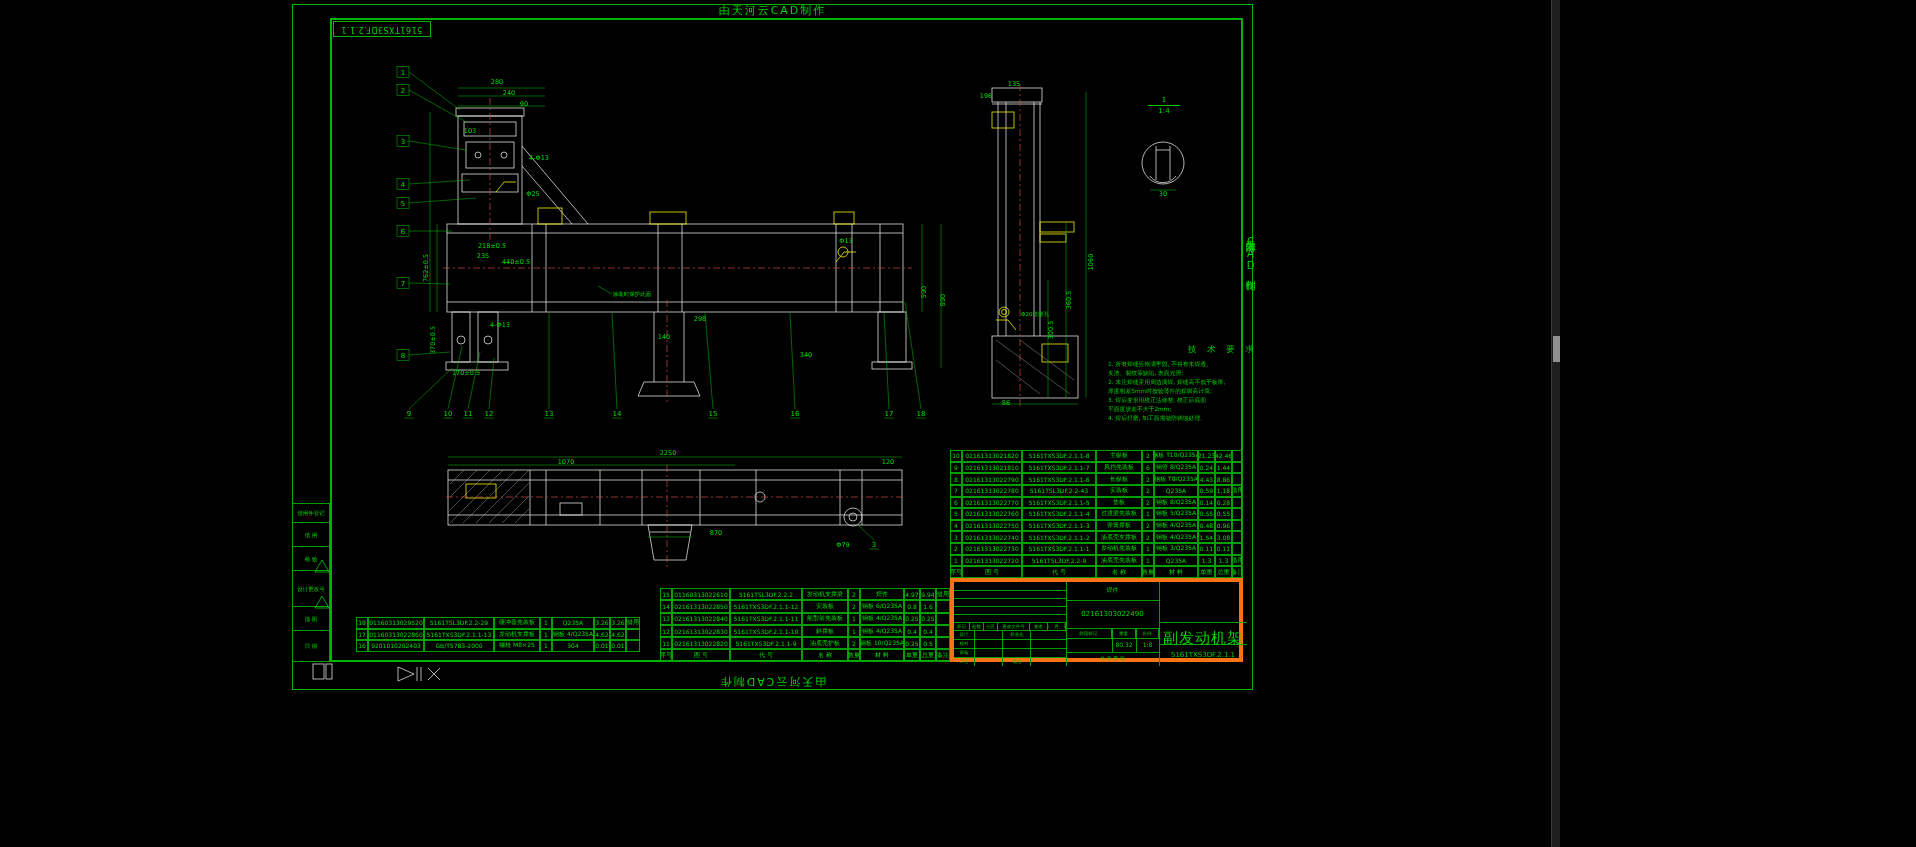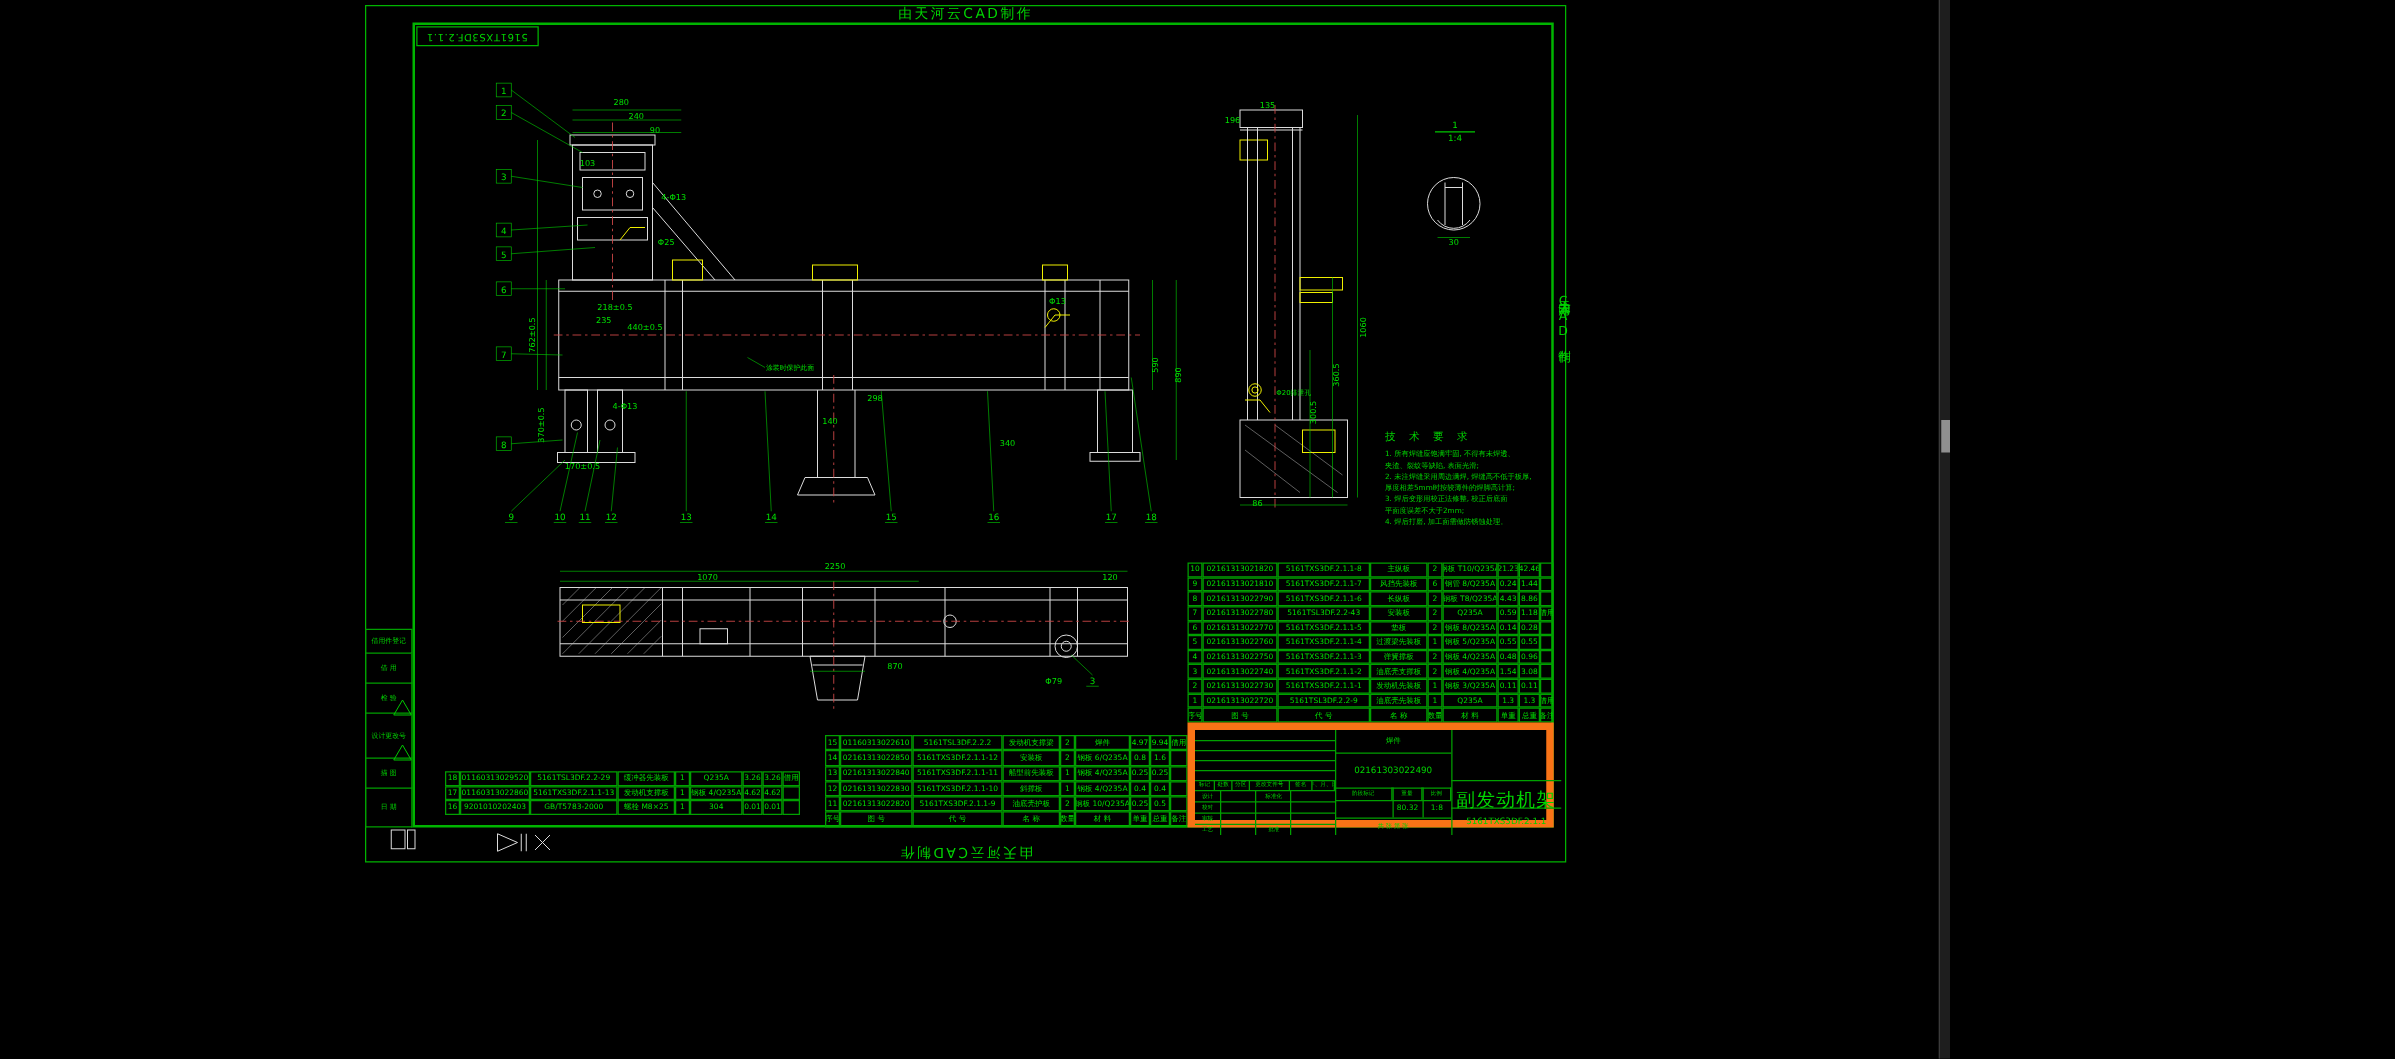--- a/index.html
+++ b/index.html
@@ -23,30 +23,30 @@
   #margin-boxes{left:292px;top:503px;width:38px;}
   .mbox{border:1px solid #00a000;border-top:none;color:#00d400;font-size:5.5px;
     display:flex;align-items:center;justify-content:center;text-align:center;line-height:6px;}
   .mbox:first-child{border-top:1px solid #00a000;}
   
   .bom{position:absolute;color:#00e000;font-size:6px;}
   .trow{display:flex;}
   .tcell{border:0.5px solid #00a000;display:flex;align-items:center;justify-content:center;
     overflow:hidden;white-space:nowrap;}
   
-  .titleblock{left:950px;top:578px;width:293px;height:84px;border:6px solid #f97316;color:#00d400;}
+  .titleblock{left:950px;top:578px;width:293px;height:84px;border:4px solid #f97316;color:#00d400;}
   .hline{border-top:1px solid #00a000;height:0;}
   .vline{border-left:1px solid #00a000;width:0;}
   .tbtext{text-align:center;font-size:6px;white-space:nowrap;}
   .tb-small{font-size:4.5px;display:flex;align-items:center;justify-content:center;
     border-right:1px solid #00a000;overflow:hidden;white-space:nowrap;}
   .sign-label{height:9px;font-size:4.5px;display:flex;align-items:center;justify-content:center;}
   
   .techreq{left:1108px;top:344px;width:150px;color:#00d400;}
-  .techreq-title{font-size:8.5px;letter-spacing:4px;text-align:left;margin-bottom:4px;}
+  .techreq-title{font-size:8.5px;letter-spacing:4px;text-align:right;margin-bottom:4px;}
   .techline{font-size:5.8px;line-height:9px;white-space:nowrap;}
   
   .detail-label{left:1148px;top:96px;width:32px;text-align:center;color:#00e000;}
   .detail-label .num{display:block;font-size:7px;border-bottom:1px solid #00c800;padding-bottom:1px;}
   .detail-label .scale{display:block;font-size:7px;padding-top:1px;}
   
   .w{stroke:#dcdcdc;stroke-width:0.8;fill:none;}
   .wthin{stroke:#bdbdbd;stroke-width:0.4;fill:none;}
   .y{stroke:#f0f000;stroke-width:0.8;fill:none;}
   .r{stroke:#d04848;stroke-width:0.7;fill:none;stroke-dasharray:7 3 2 3;}

